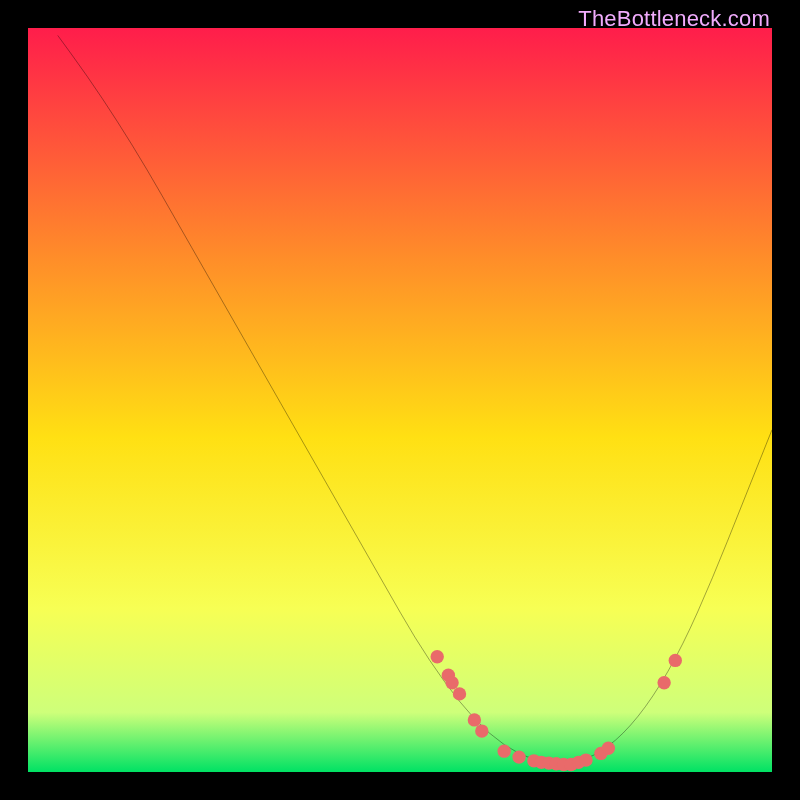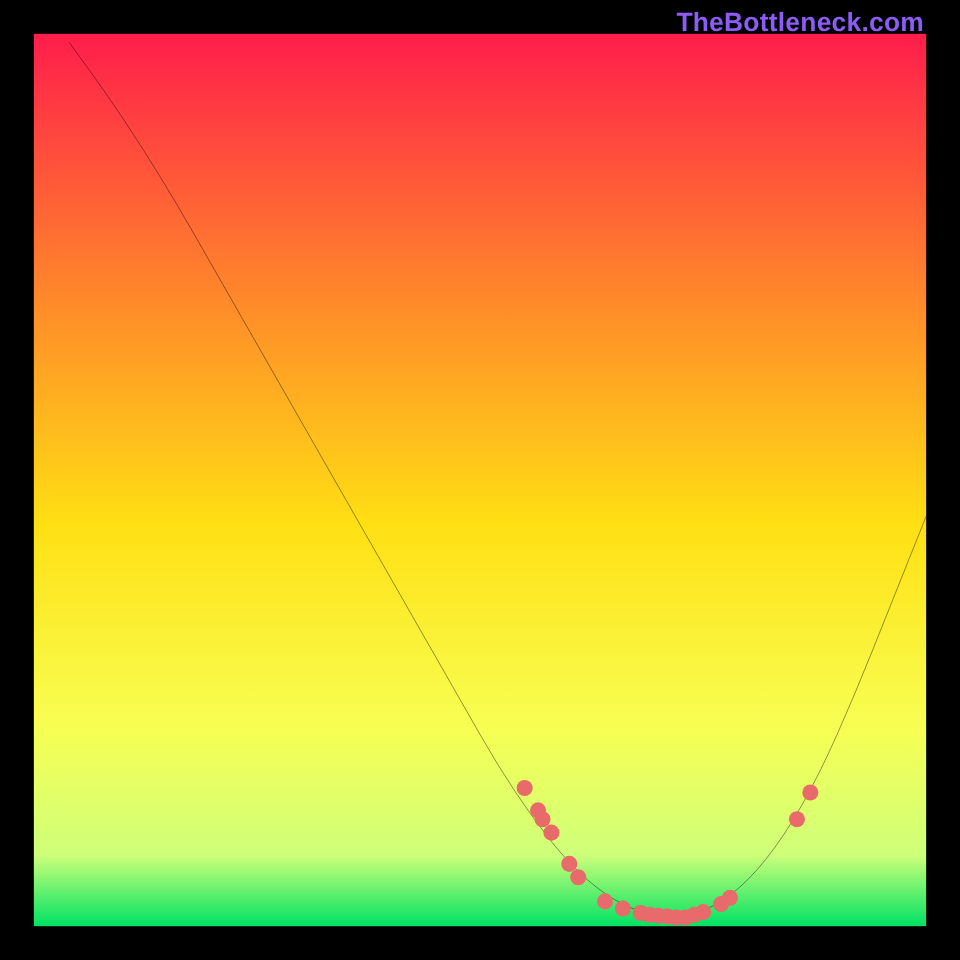--- a/index.html
+++ b/index.html
@@ -20,23 +20,23 @@
     position: absolute;
     left: 28px;
     top: 28px;
     width: 744px;
     height: 744px;
   }
   .watermark {
     position: absolute;
     top: 6px;
     right: 30px;
-    color: #8b5cf6;
+    color: #f0abfc;
     font-size: 22px;
-    font-weight: 700;
+    font-weight: 400;
     letter-spacing: 0.2px;
     user-select: none;
   }
   svg {
     display: block;
   }
 </style>
 </head>
 <body>
 

